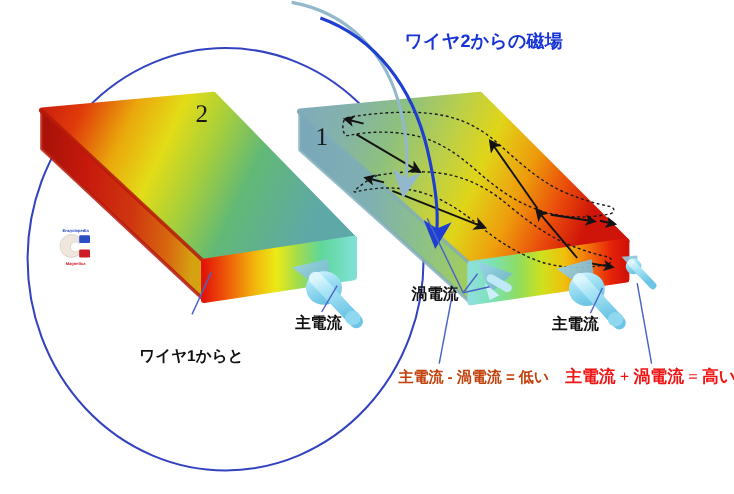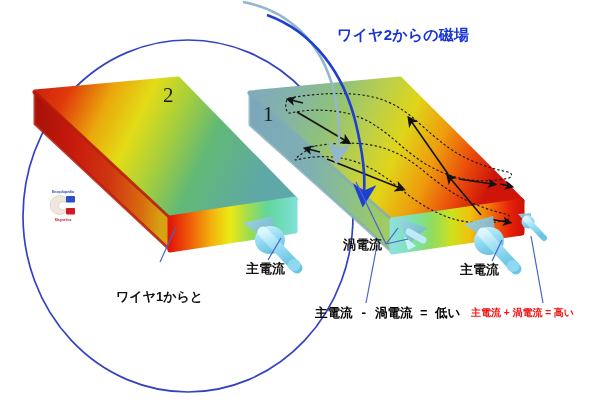--- a/index.html
+++ b/index.html
@@ -56,31 +56,31 @@
     color: #111111;
   }
   .t-prox {
     left: 116px;
     top: 261px;
     font-size: 13px;
     color: #111111;
     text-align: right;
   }
   .t-low {
-    left: 315px;
+    left: 332px;
     top: 307px;
     font-size: 12.5px;
-    color: #000000;
-    font-family: Liberation Mono, monospace;
+    color: #c2410c;
   }
   .t-high {
     left: 471px;
     top: 307px;
-    font-size: 10px;
+    font-size: 14px;
     color: #f11414;
+    font-family: Liberation Serif, serif;
   }
   .t-num {
     font-family: "Liberation Serif", "DejaVu Serif", serif;
     font-weight: normal;
     color: #1a1a1a;
   }
   .t-num2 { left: 163px; top: 84px; font-size: 21px; }
   .t-num1 { left: 263px; top: 103px; font-size: 21px; }
 </style>
 </head>

